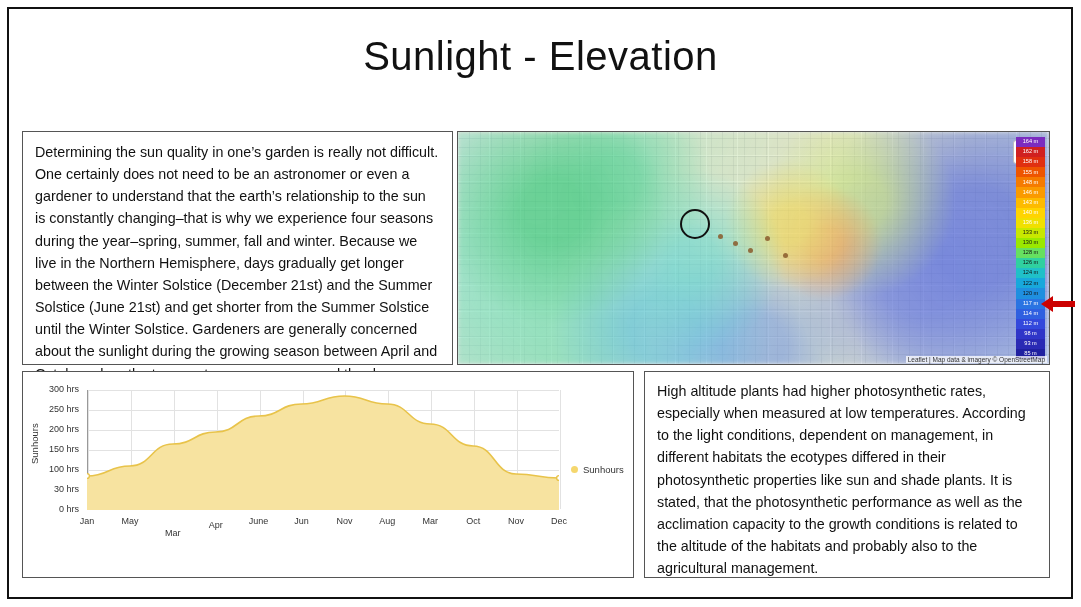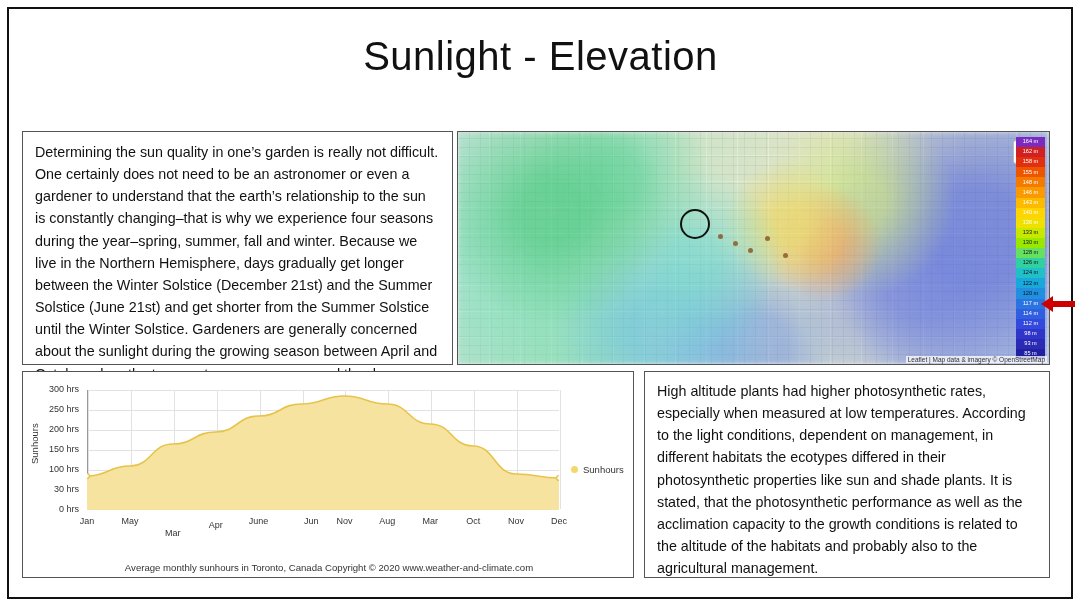--- a/index.html
+++ b/index.html
@@ -152,34 +152,33 @@
       <svg id="chart-svg" style="position:absolute;left:64px;top:18px;" width="472" height="121">
           <path d="M 0.0 86.0 C 21.5 86.0, 21.5 76.0, 42.9 76.0 C 64.4 76.0, 64.4 54.0, 85.8 54.0 C 107.3 54.0, 107.3 42.0, 128.7 42.0 C 150.2 42.0, 150.2 26.0, 171.6 26.0 C 193.1 26.0, 193.1 14.0, 214.5 14.0 C 236.0 14.0, 236.0 6.0, 257.5 6.0 C 278.9 6.0, 278.9 14.0, 300.4 14.0 C 321.8 14.0, 321.8 34.0, 343.3 34.0 C 364.7 34.0, 364.7 56.0, 386.2 56.0 C 407.6 56.0, 407.6 84.0, 429.1 84.0 C 450.5 84.0, 450.5 88.0, 472.0 88.0 L 472 120 L 0 120 Z" fill="#f7e3a0"></path>
           <path d="M 0.0 86.0 C 21.5 86.0, 21.5 76.0, 42.9 76.0 C 64.4 76.0, 64.4 54.0, 85.8 54.0 C 107.3 54.0, 107.3 42.0, 128.7 42.0 C 150.2 42.0, 150.2 26.0, 171.6 26.0 C 193.1 26.0, 193.1 14.0, 214.5 14.0 C 236.0 14.0, 236.0 6.0, 257.5 6.0 C 278.9 6.0, 278.9 14.0, 300.4 14.0 C 321.8 14.0, 321.8 34.0, 343.3 34.0 C 364.7 34.0, 364.7 56.0, 386.2 56.0 C 407.6 56.0, 407.6 84.0, 429.1 84.0 C 450.5 84.0, 450.5 88.0, 472.0 88.0" fill="none" stroke="#e8c34a" stroke-width="1.6"></path>
           <circle cx="0" cy="86" r="2.4" fill="#fff" stroke="#e8c34a" stroke-width="1.4"></circle>
           <circle cx="472" cy="88" r="2.4" fill="#fff" stroke="#e8c34a" stroke-width="1.4"></circle>
         </svg>
       <div id="legend-chart">
         <span class="swatch"></span>
         <span>Sunhours</span>
       </div>
-      <div id="chart-caption">Average monthly sunhours in Toronto, Canada   Copyright © 2020 www.weather-and-climate.com</div>
     <div class="ytick" style="left: 8px; top: 132px;">0 hrs</div>
         <div class="ytick" style="left: 8px; top: 112px;">30 hrs</div>
         <div class="ytick" style="left: 8px; top: 92px;">100 hrs</div>
         <div class="ytick" style="left: 8px; top: 72px;">150 hrs</div>
         <div class="ytick" style="left: 8px; top: 52px;">200 hrs</div>
         <div class="ytick" style="left: 8px; top: 32px;">250 hrs</div>
         <div class="ytick" style="left: 8px; top: 12px;">300 hrs</div>
         <div class="xtick" style="left: 47px; top: 144px;">Jan</div>
         <div class="xtick" style="left: 89.9091px; top: 144px;">May</div>
         <div class="xtick" style="left: 132.818px; top: 156px;">Mar</div>
         <div class="xtick" style="left: 175.727px; top: 148px;">Apr</div>
         <div class="xtick" style="left: 218.636px; top: 144px;">June</div>
-        <div class="xtick" style="left: 261.545px; top: 144px; text-align: right;">Jun</div>
+        <div class="xtick" style="left: 261.545px; top: 144px;">Jun</div>
         <div class="xtick" style="left: 304.455px; top: 144px;">Nov</div>
         <div class="xtick" style="left: 347.364px; top: 144px;">Aug</div>
         <div class="xtick" style="left: 390.273px; top: 144px;">Mar</div>
         <div class="xtick" style="left: 433.182px; top: 144px;">Oct</div>
         <div class="xtick" style="left: 476.091px; top: 144px;">Nov</div>
         <div class="xtick" style="left: 519px; top: 144px;">Dec</div>
       </div>
   </div>
 
   <div id="text-panel2">

